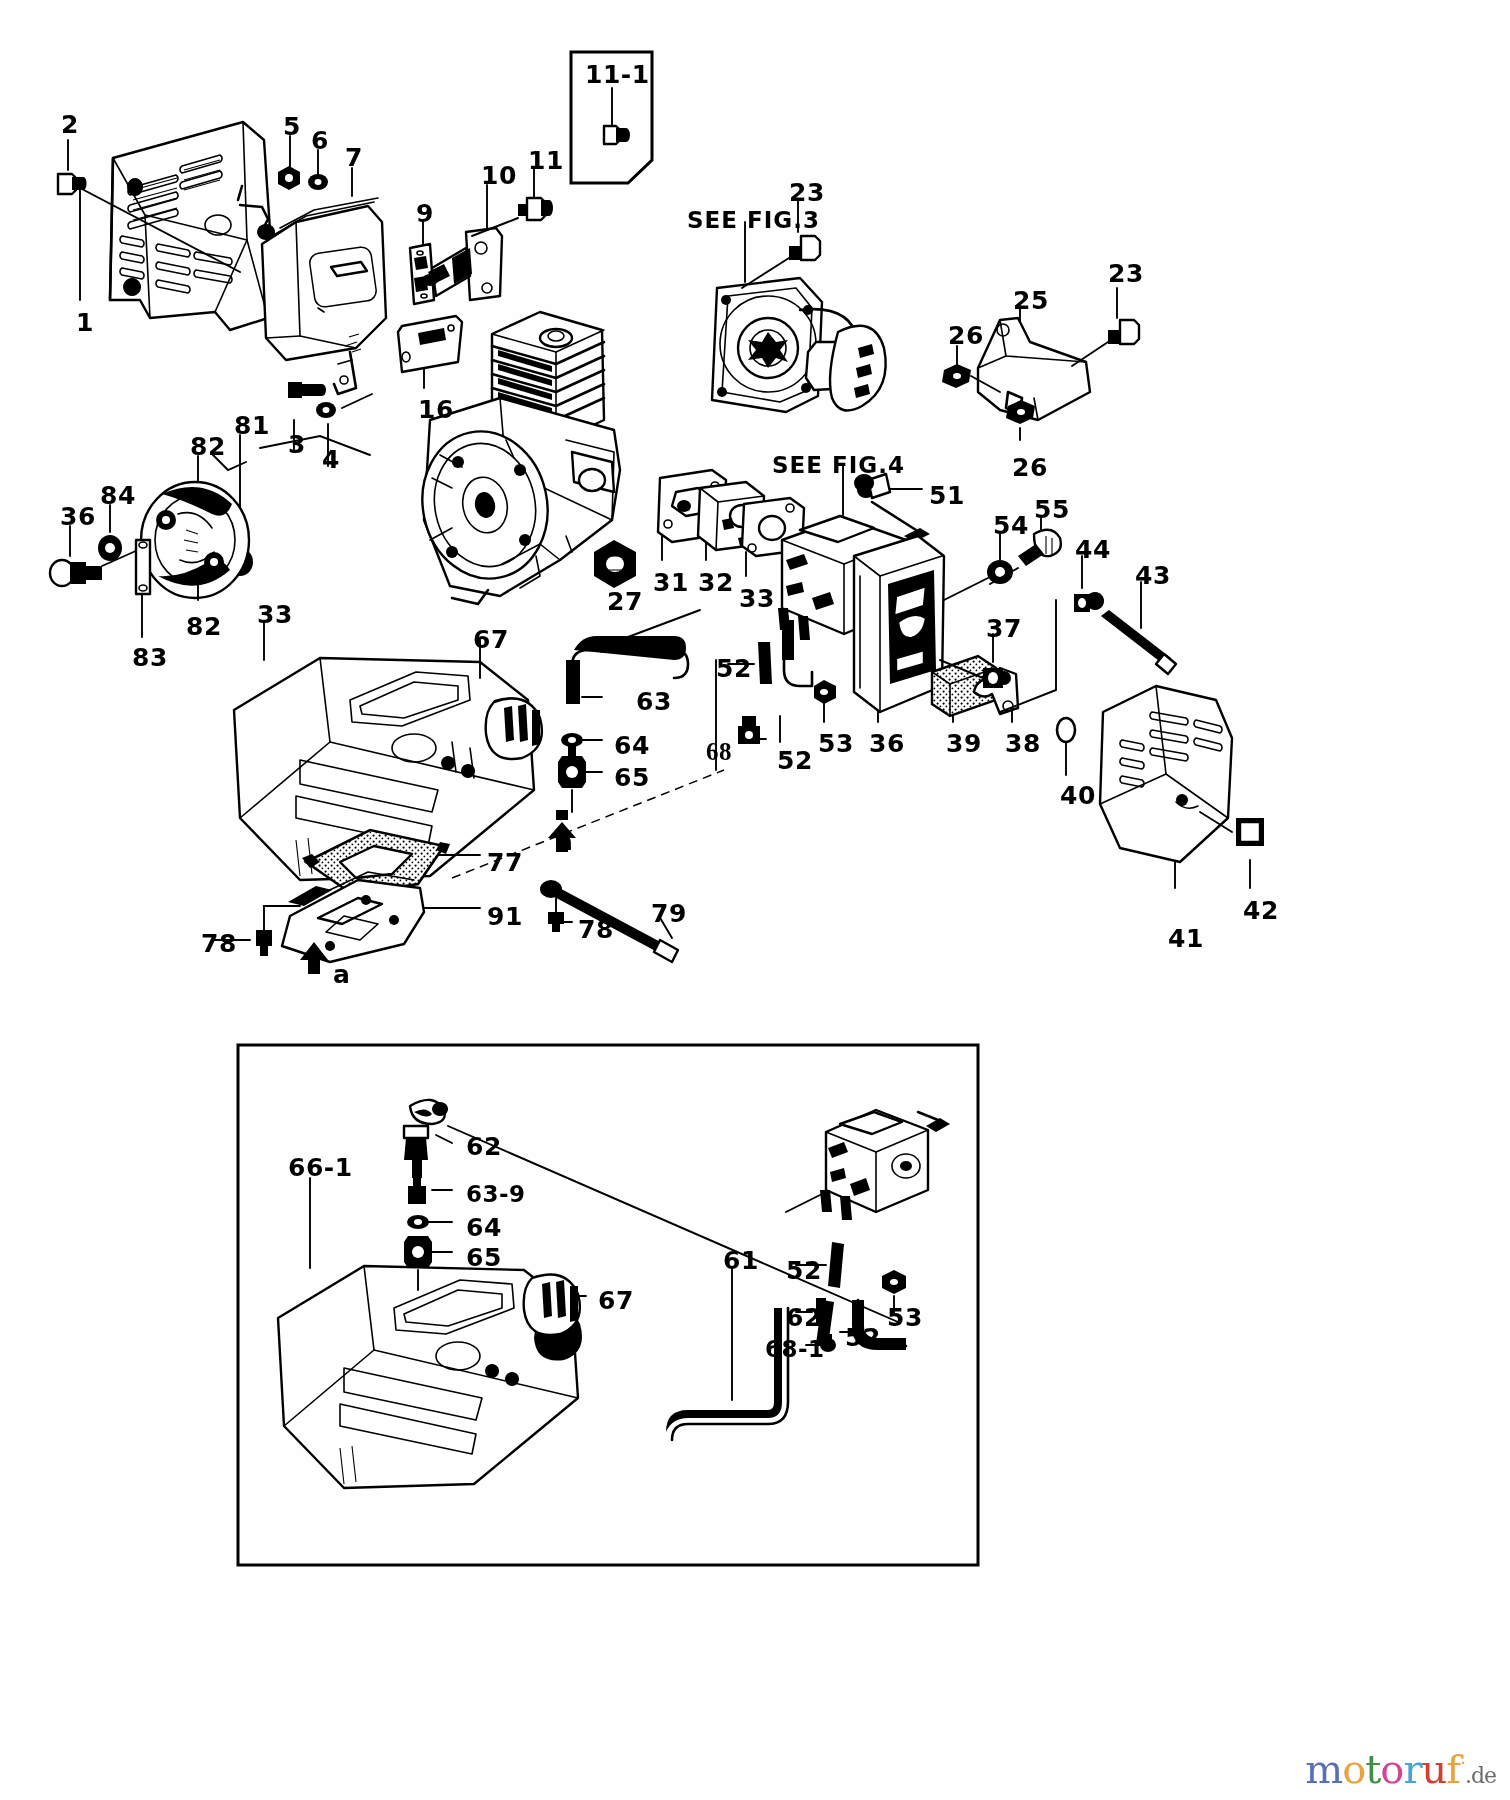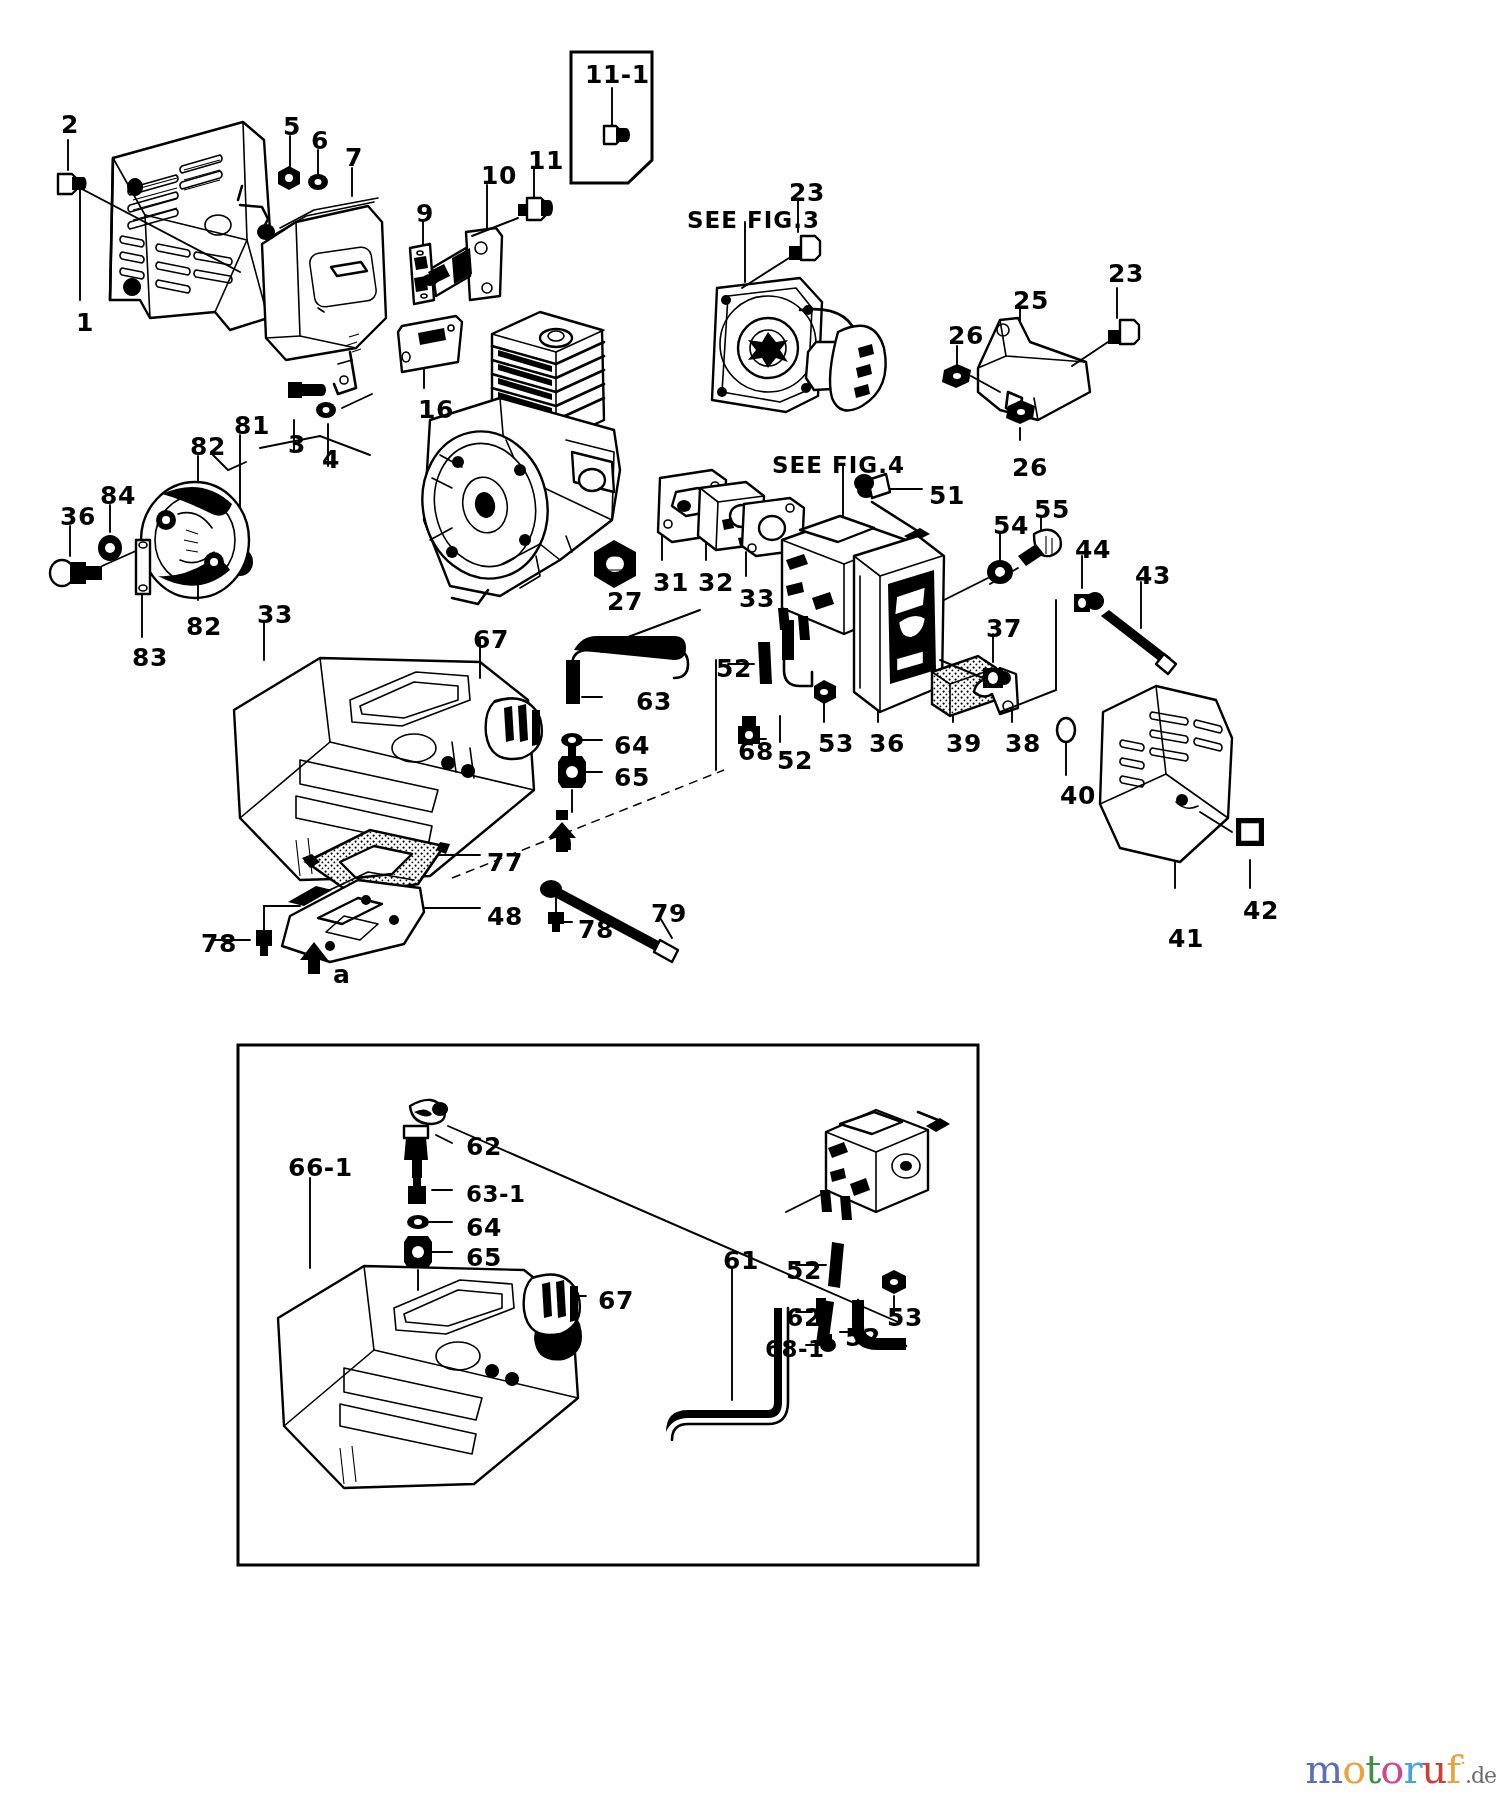--- a/index.html
+++ b/index.html
@@ -797,33 +797,33 @@
       <div class="lbl" style="left: 986px; top: 616px;">37</div>
       <div class="lbl" style="left: 869px; top: 731px;">36</div>
       <div class="lbl" style="left: 946px; top: 731px;">39</div>
       <div class="lbl" style="left: 1005px; top: 731px;">38</div>
       <div class="lbl" style="left: 1060px; top: 783px;">40</div>
       <div class="lbl" style="left: 1168px; top: 898px; margin-top: 28px;">41</div>
       <div class="lbl" style="left: 1243px; top: 898px;">42</div>
       <div class="lbl" style="left: 716px; top: 656px;">52</div>
       <div class="lbl" style="left: 777px; top: 748px;">52</div>
       <div class="lbl" style="left: 818px; top: 731px;">53</div>
-      <div class="lbl" style="left: 738px; top: 739px;">68</div>
+      <div class="lbl" style="left: 706px; top: 739px; font-family: Liberation Serif, serif;">68</div>
       <div class="lbl" style="left: 257px; top: 602px;">33</div>
       <div class="lbl" style="left: 473px; top: 627px;">67</div>
       <div class="lbl" style="left: 614px; top: 689px; margin-left: 22px;">63</div>
       <div class="lbl" style="left: 614px; top: 733px;">64</div>
       <div class="lbl" style="left: 614px; top: 765px;">65</div>
       <div class="lbl" style="left: 487px; top: 850px;">77</div>
-      <div class="lbl" style="left: 487px; top: 904px;">48</div>
+      <div class="lbl" style="left: 487px; top: 904px;">91</div>
       <div class="lbl" style="left: 201px; top: 931px;">78</div>
       <div class="lbl" style="left: 578px; top: 917px;">78</div>
       <div class="lbl" style="left: 651px; top: 901px;">79</div>
       <div class="lbl" style="left: 466px; top: 1134px;">62</div>
-      <div class="lbl sm" style="left: 466px; top: 1183px;">63-1</div>
+      <div class="lbl sm" style="left: 466px; top: 1183px;">63-9</div>
       <div class="lbl" style="left: 466px; top: 1215px;">64</div>
       <div class="lbl" style="left: 466px; top: 1245px;">65</div>
       <div class="lbl" style="left: 598px; top: 1288px;">67</div>
       <div class="lbl" style="left: 723px; top: 1248px; text-align: center;">61</div>
       <div class="lbl" style="left: 786px; top: 1258px;">52</div>
       <div class="lbl" style="left: 845px; top: 1325px;">52</div>
       <div class="lbl" style="left: 887px; top: 1305px;">53</div>
       <div class="lbl" style="left: 786px; top: 1305px;">62</div>
       <div class="lbl sm" style="left: 765px; top: 1338px;">68-1</div>
     </div>

